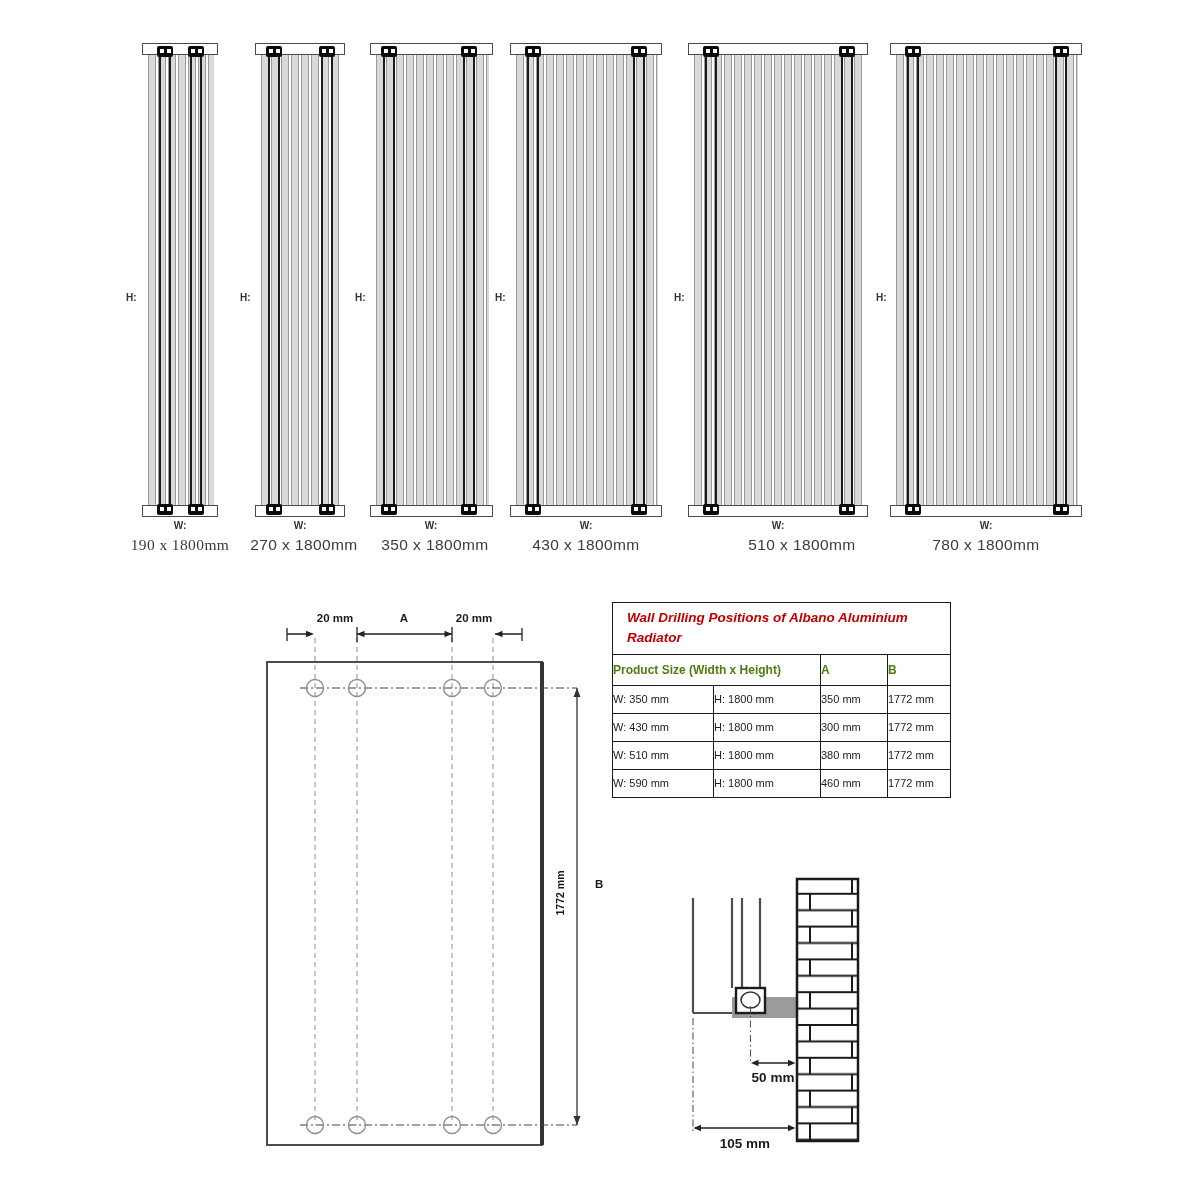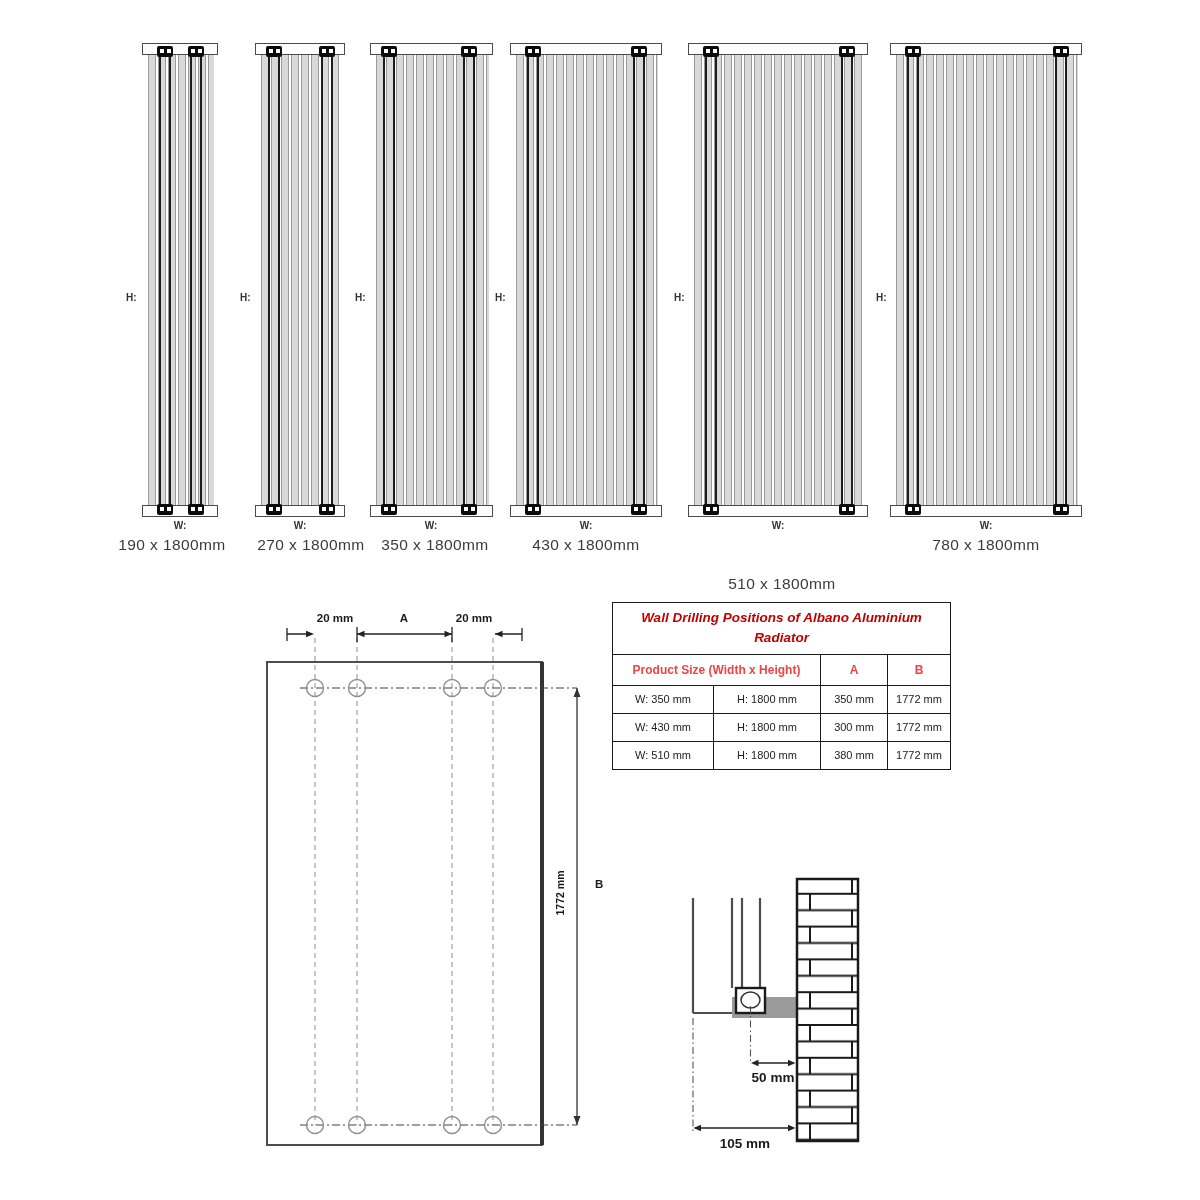--- a/index.html
+++ b/index.html
@@ -39,36 +39,36 @@
   .h-1{left:126px;} .h-2{left:240px;} .h-3{left:355px;}
   .h-4{left:495px;} .h-5{left:674px;} .h-6{left:876px;}
 
   .w-label{position:absolute;top:520px;width:160px;text-align:center;
            font-size:10px;font-weight:bold;color:#333;}
   .w-1{left:100px;} .w-2{left:220px;} .w-3{left:351px;}
   .w-4{left:506px;} .w-5{left:698px;} .w-6{left:906px;}
 
   .size-label{position:absolute;top:536px;width:180px;text-align:center;
               font-size:15.5px;color:#3b3b3b;letter-spacing:.4px;}
-  .s-1{left:82px;} .s-2{left:221px;} .s-3{left:345px;}
-  .s-4{left:496px;} .s-5{left:692px;margin-top:39px;} .s-6{left:896px;}
+  .s-1{left:90px;font-family:Liberation Serif, serif;} .s-2{left:214px;} .s-3{left:345px;}
+  .s-4{left:496px;} .s-5{left:712px;} .s-6{left:896px;}
 
   
   .drill-svg{position:absolute;left:250px;top:598px;width:370px;height:560px;}
   .mount-svg{position:absolute;left:650px;top:860px;width:290px;height:300px;}
   svg text{font-family:"Liberation Sans", sans-serif;fill:#1a1a1a;}
 
   
   .spec-table{position:absolute;left:612px;top:602px;width:338px;
               border-collapse:collapse;table-layout:fixed;}
-  .spec-table td,.spec-table th{border:1.6px solid #1a1a1a;text-align:center;
+  .spec-table td,.spec-table th{border:1.6px solid #1a1a1a;text-align:left;
               padding:0;vertical-align:middle;box-sizing:border-box;}
   .spec-title{font-size:13.5px;font-weight:bold;font-style:italic;color:#c00000;
               line-height:1.5;padding:5px 14px !important;height:50px;}
-  .spec-head{font-size:12px;font-weight:bold;height:31px;color:#ef4444;margin-left:40px;}
+  .spec-head{font-size:12px;font-weight:bold;height:31px;color:#4d7c0f;margin-left:40px;}
   .spec-cell{font-size:11px;height:28px;color:#222;}
 </style>
 </head>
 <body>
 
 <div id="page">
 
   <div class="radiator rad-1">
     <div class="tubes"></div>
     <div class="rail r1"></div>
@@ -228,20 +228,26 @@
       <td class="spec-cell">H: 1800 mm</td>
       <td class="spec-cell">300 mm</td>
       <td class="spec-cell">1772 mm</td>
     </tr>
     <tr>
       <td class="spec-cell">W: 510 mm</td>
       <td class="spec-cell">H: 1800 mm</td>
       <td class="spec-cell">380 mm</td>
       <td class="spec-cell">1772 mm</td>
     </tr>
+    <tr>
+      <td class="spec-cell">W: 590 mm</td>
+      <td class="spec-cell">H: 1800 mm</td>
+      <td class="spec-cell">460 mm</td>
+      <td class="spec-cell">1772 mm</td>
+    </tr>
   </tbody>
     </table>
 
   <svg class="mount-svg" viewBox="0 0 290 300">
     <defs>
       <pattern id="brick" width="61" height="32.8" patternUnits="userSpaceOnUse">
         <rect width="61" height="32.8" fill="#ffffff"></rect>
         <path d="M0 1 H61 M0 17.4 H61 M38 1 V17.4 M19 17.4 V32.8" stroke="#1a1a1a" stroke-width="2" fill="none"></path>
       </pattern>
     </defs>

